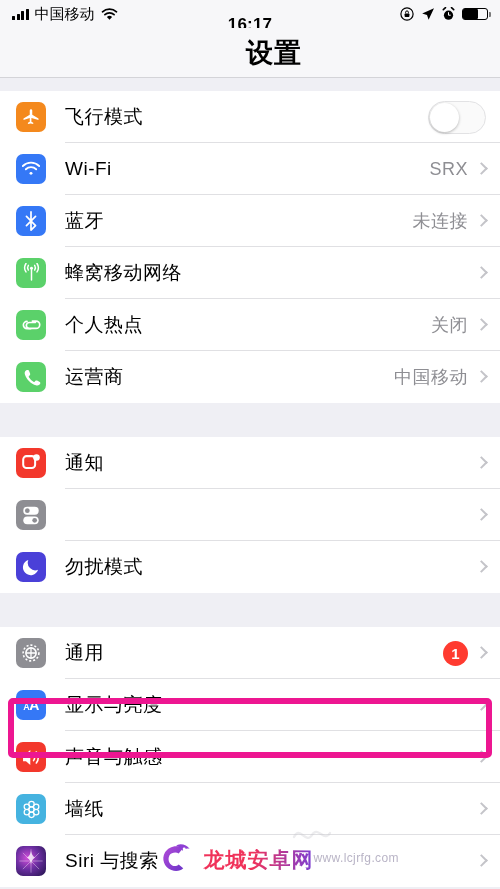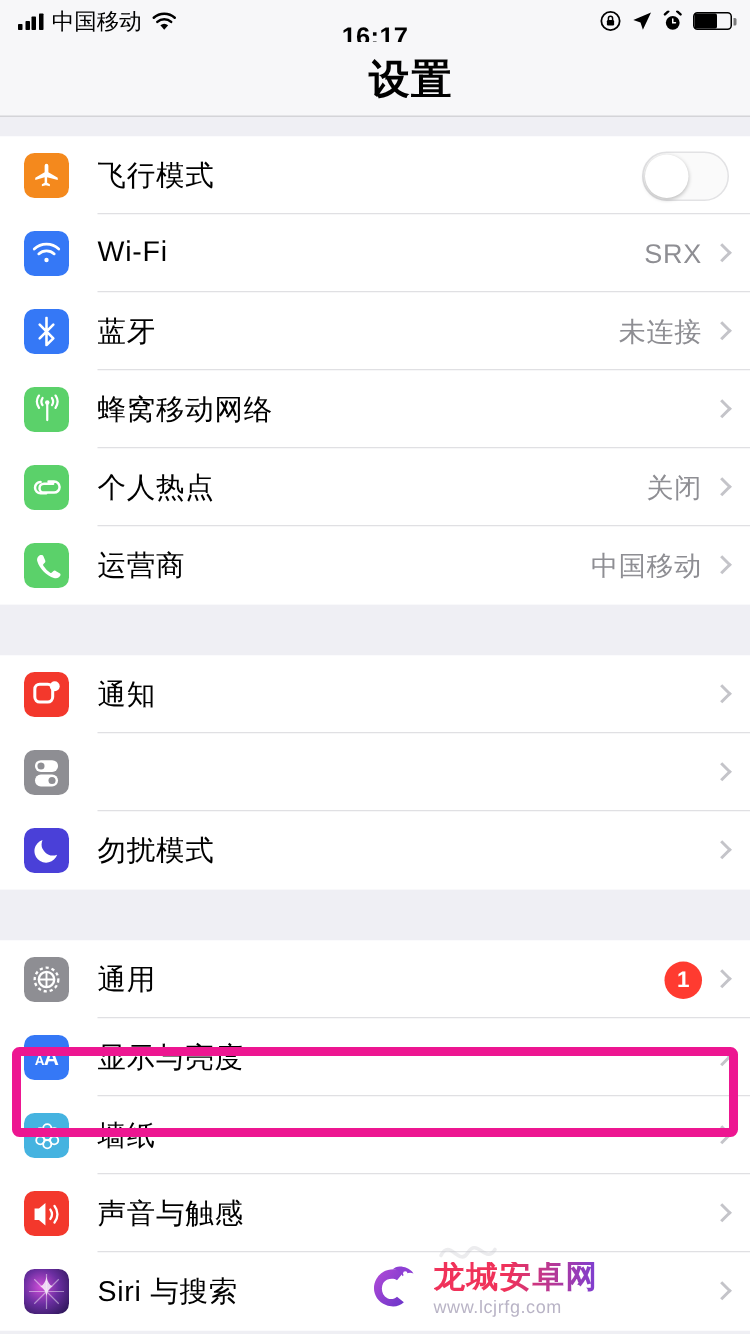--- a/index.html
+++ b/index.html
@@ -110,21 +110,21 @@
   .ic-sound   { background:#f3382c; }
   .ic-siri    { background:radial-gradient(circle at 38% 40%, #cf4ed8 0%, #6a2ea0 45%, #20124a 100%); }
   .ic-display .aa { font-size:14px; font-weight:600; letter-spacing:-.5px; line-height:1; }
   .ic-display .aa small { font-size:9px; }
 
   
   .watermark {
     position:absolute; right:5px; bottom:8px; display:flex; align-items:center;
     gap:6px; z-index:6;
   }
-  .wm-text { display:flex; flex-direction:column; line-height:1; }
+  .wm-text { display:flex; flex-direction:row; line-height:1; }
   .wm-title {
     font-size:21px; font-weight:700; letter-spacing:1px;
     background:linear-gradient(90deg,#f0325a 0%, #f0325a 45%, #7b3fd4 100%);
     -webkit-background-clip:text; background-clip:text; color:transparent;
   }
   .wm-url { font-size:12px; color:#b9b4c6; margin-top:3px; letter-spacing:.4px; }
   .squiggle { position:absolute; right:60px; bottom:48px; z-index:4; opacity:.35; }
 </style>
 </head>
 <body>
@@ -338,46 +338,46 @@
           <span class="aa"><small>A</small>A</span>
         </span>
         <span class="label">显示与亮度</span>
         <span class="right">
           <span class="chev"></span>
         </span>
         <span class="sep"></span>
       </div>
 
       <div class="row">
+        <span class="icon ic-sound">
+          <svg width="21" height="19" viewBox="0 0 24 22">
+            <path d="M10.6 2.4 5.6 6.6H2.2v8.8h3.4l5 4.2z" fill="#fff"></path>
+            <path d="M14.4 7.4a6.2 6.2 0 0 1 0 7.2M17.6 4.6a10.2 10.2 0 0 1 0 12.8" stroke="#fff" stroke-width="1.8" fill="none" stroke-linecap="round"></path>
+          </svg>
+        </span>
+        <span class="label">声音与触感</span>
+        <span class="right">
+          <span class="chev"></span>
+        </span>
+        <span class="sep"></span>
+      </div>
+
+      <div class="row">
         <span class="icon ic-wall">
           <svg width="21" height="21" viewBox="0 0 24 24" fill="none" stroke="#fff" stroke-width="1.4">
             <circle cx="12" cy="12" r="2.9"></circle>
             <circle cx="12" cy="5.9" r="3.1"></circle>
               <circle cx="12" cy="18.1" r="3.1"></circle>
             <circle cx="6.7" cy="8.9" r="3.1"></circle>
               <circle cx="17.3" cy="8.9" r="3.1"></circle>
             <circle cx="6.7" cy="15.1" r="3.1"></circle>
               <circle cx="17.3" cy="15.1" r="3.1"></circle>
           </svg>
         </span>
         <span class="label">墙纸</span>
-        <span class="right">
-          <span class="chev"></span>
-        </span>
-        <span class="sep"></span>
-      </div>
-
-      <div class="row">
-        <span class="icon ic-sound">
-          <svg width="21" height="19" viewBox="0 0 24 22">
-            <path d="M10.6 2.4 5.6 6.6H2.2v8.8h3.4l5 4.2z" fill="#fff"></path>
-            <path d="M14.4 7.4a6.2 6.2 0 0 1 0 7.2M17.6 4.6a10.2 10.2 0 0 1 0 12.8" stroke="#fff" stroke-width="1.8" fill="none" stroke-linecap="round"></path>
-          </svg>
-        </span>
-        <span class="label">声音与触感</span>
         <span class="right">
           <span class="chev"></span>
         </span>
         <span class="sep"></span>
       </div>
 
       <div class="row">
         <span class="icon ic-siri">
           <svg width="28" height="28" viewBox="0 0 24 24" opacity=".92">
             <path d="M12 3.5c.6 2.9 1.6 4.6 3.4 5.5-1.8.9-2.8 2.6-3.4 5.5-.6-2.9-1.6-4.6-3.4-5.5 1.8-.9 2.8-2.6 3.4-5.5z" fill="#fff" opacity=".85"></path>

